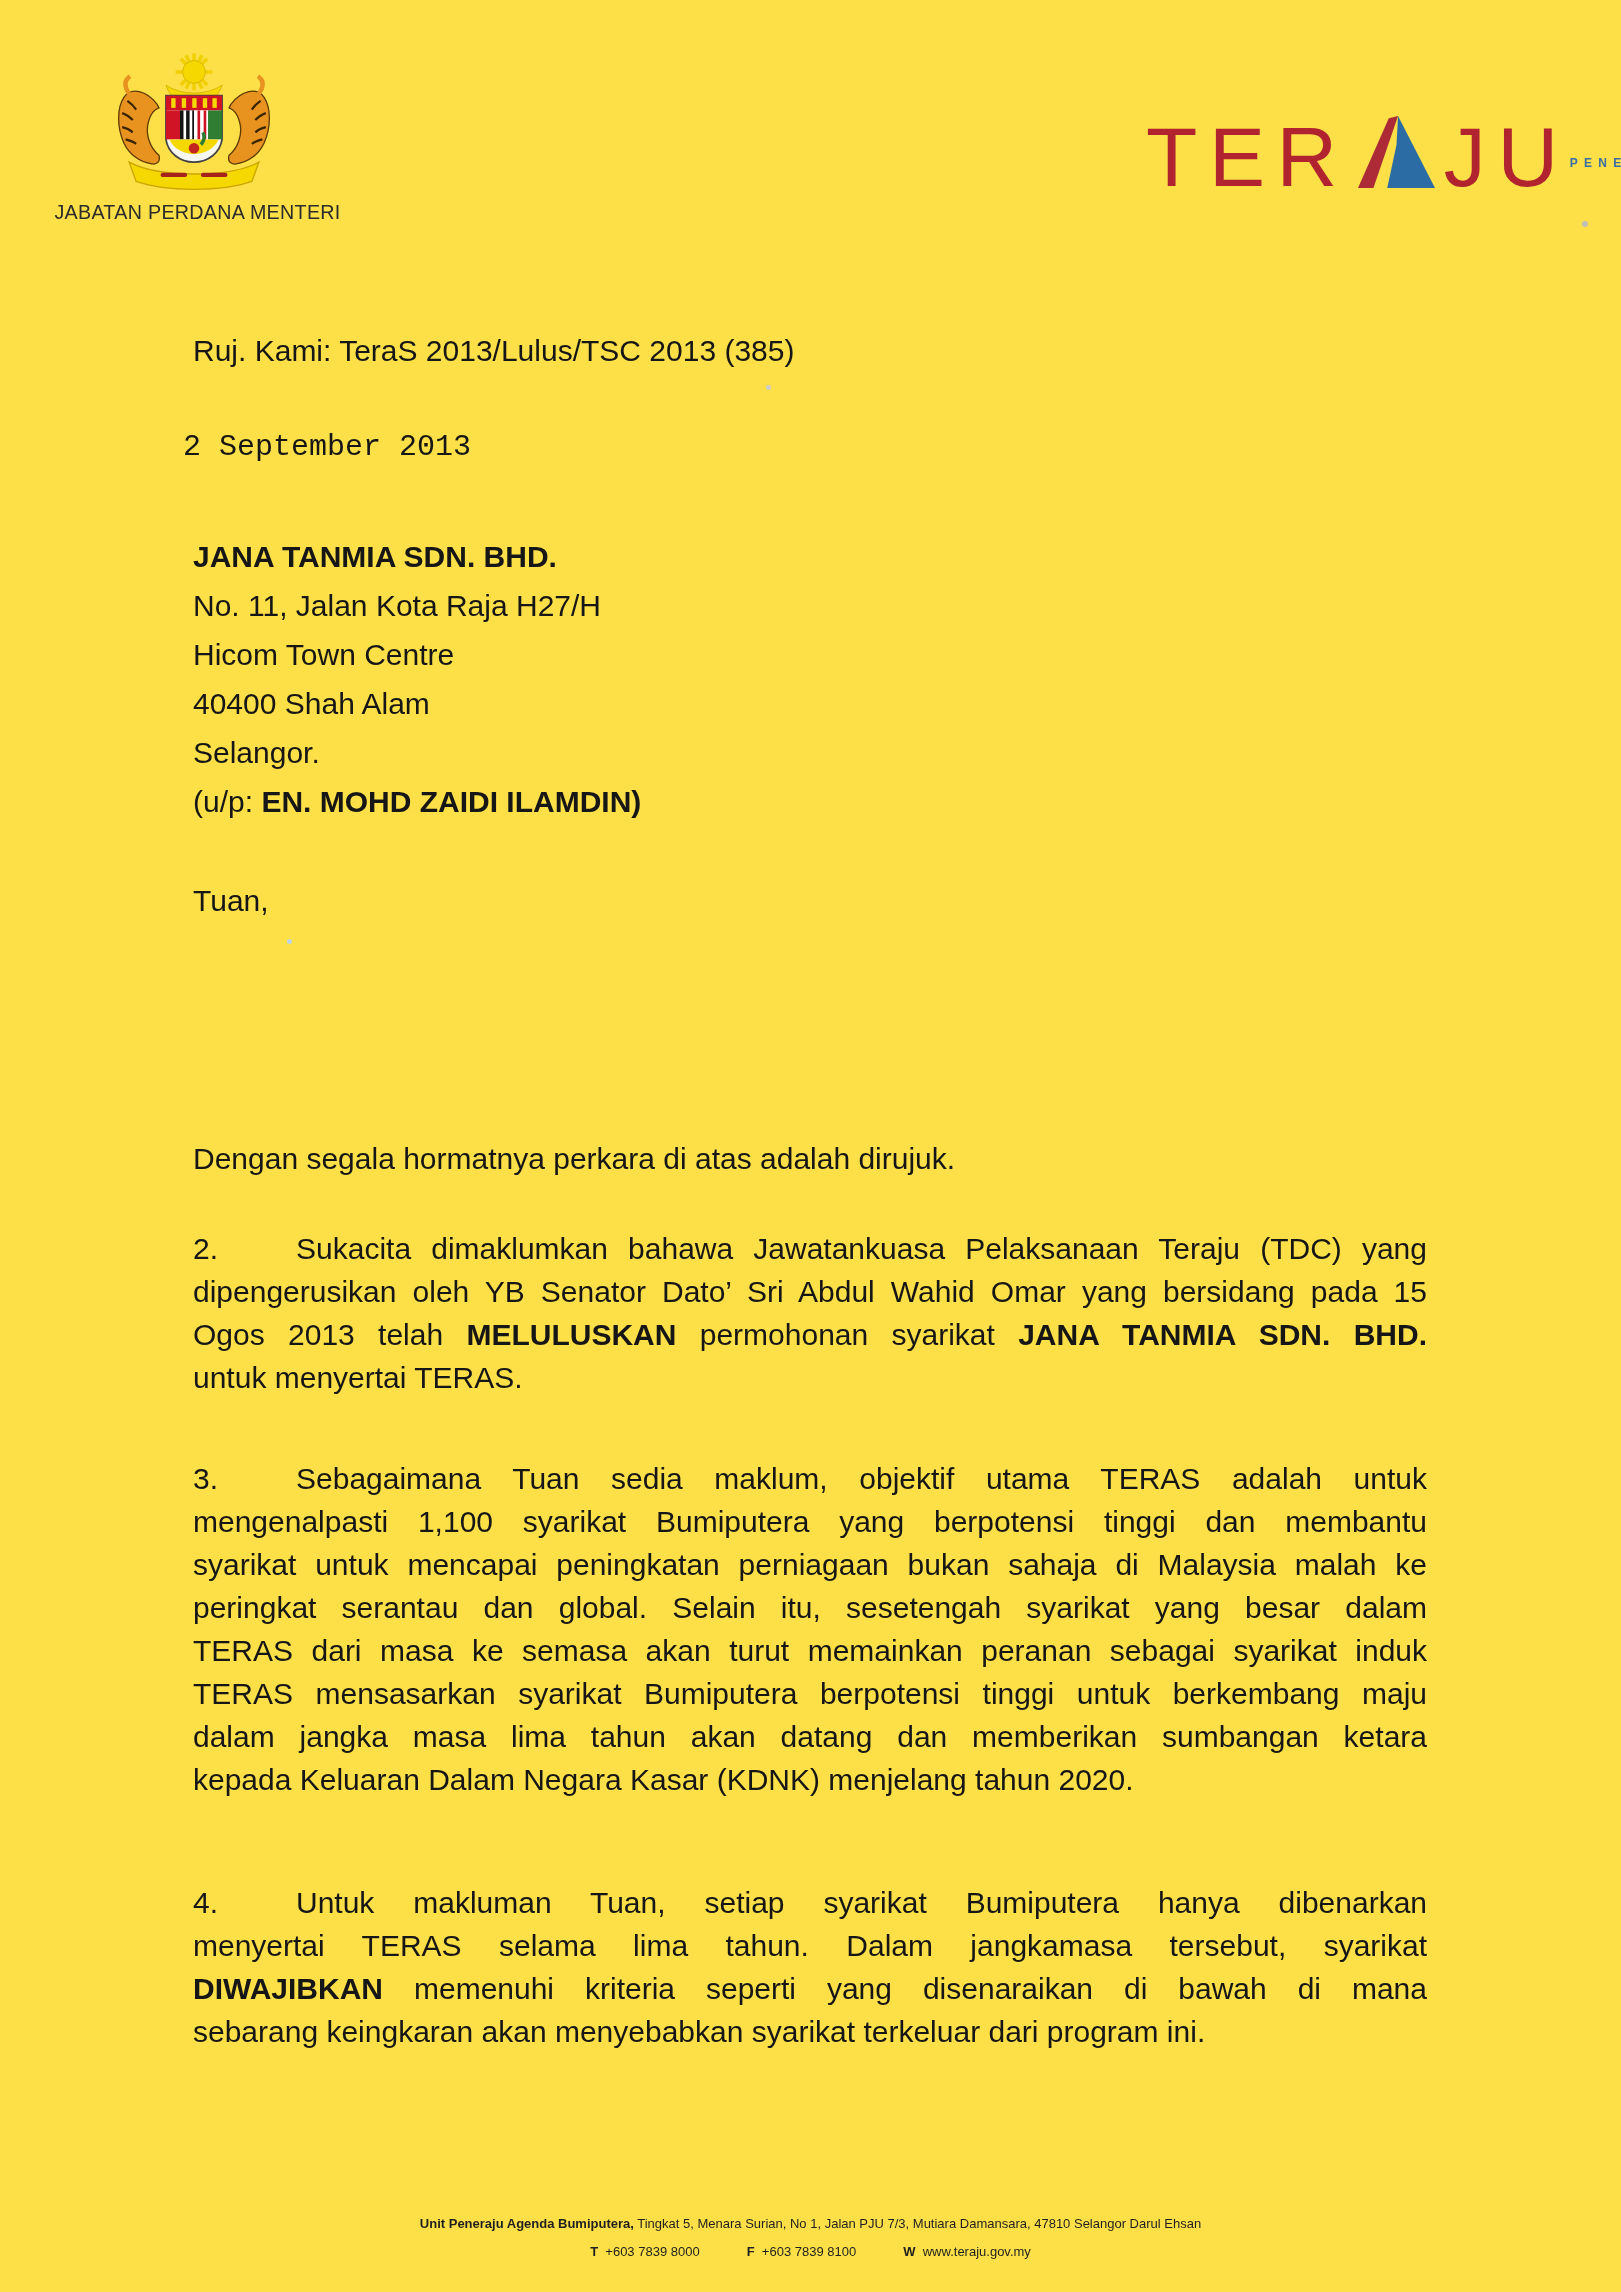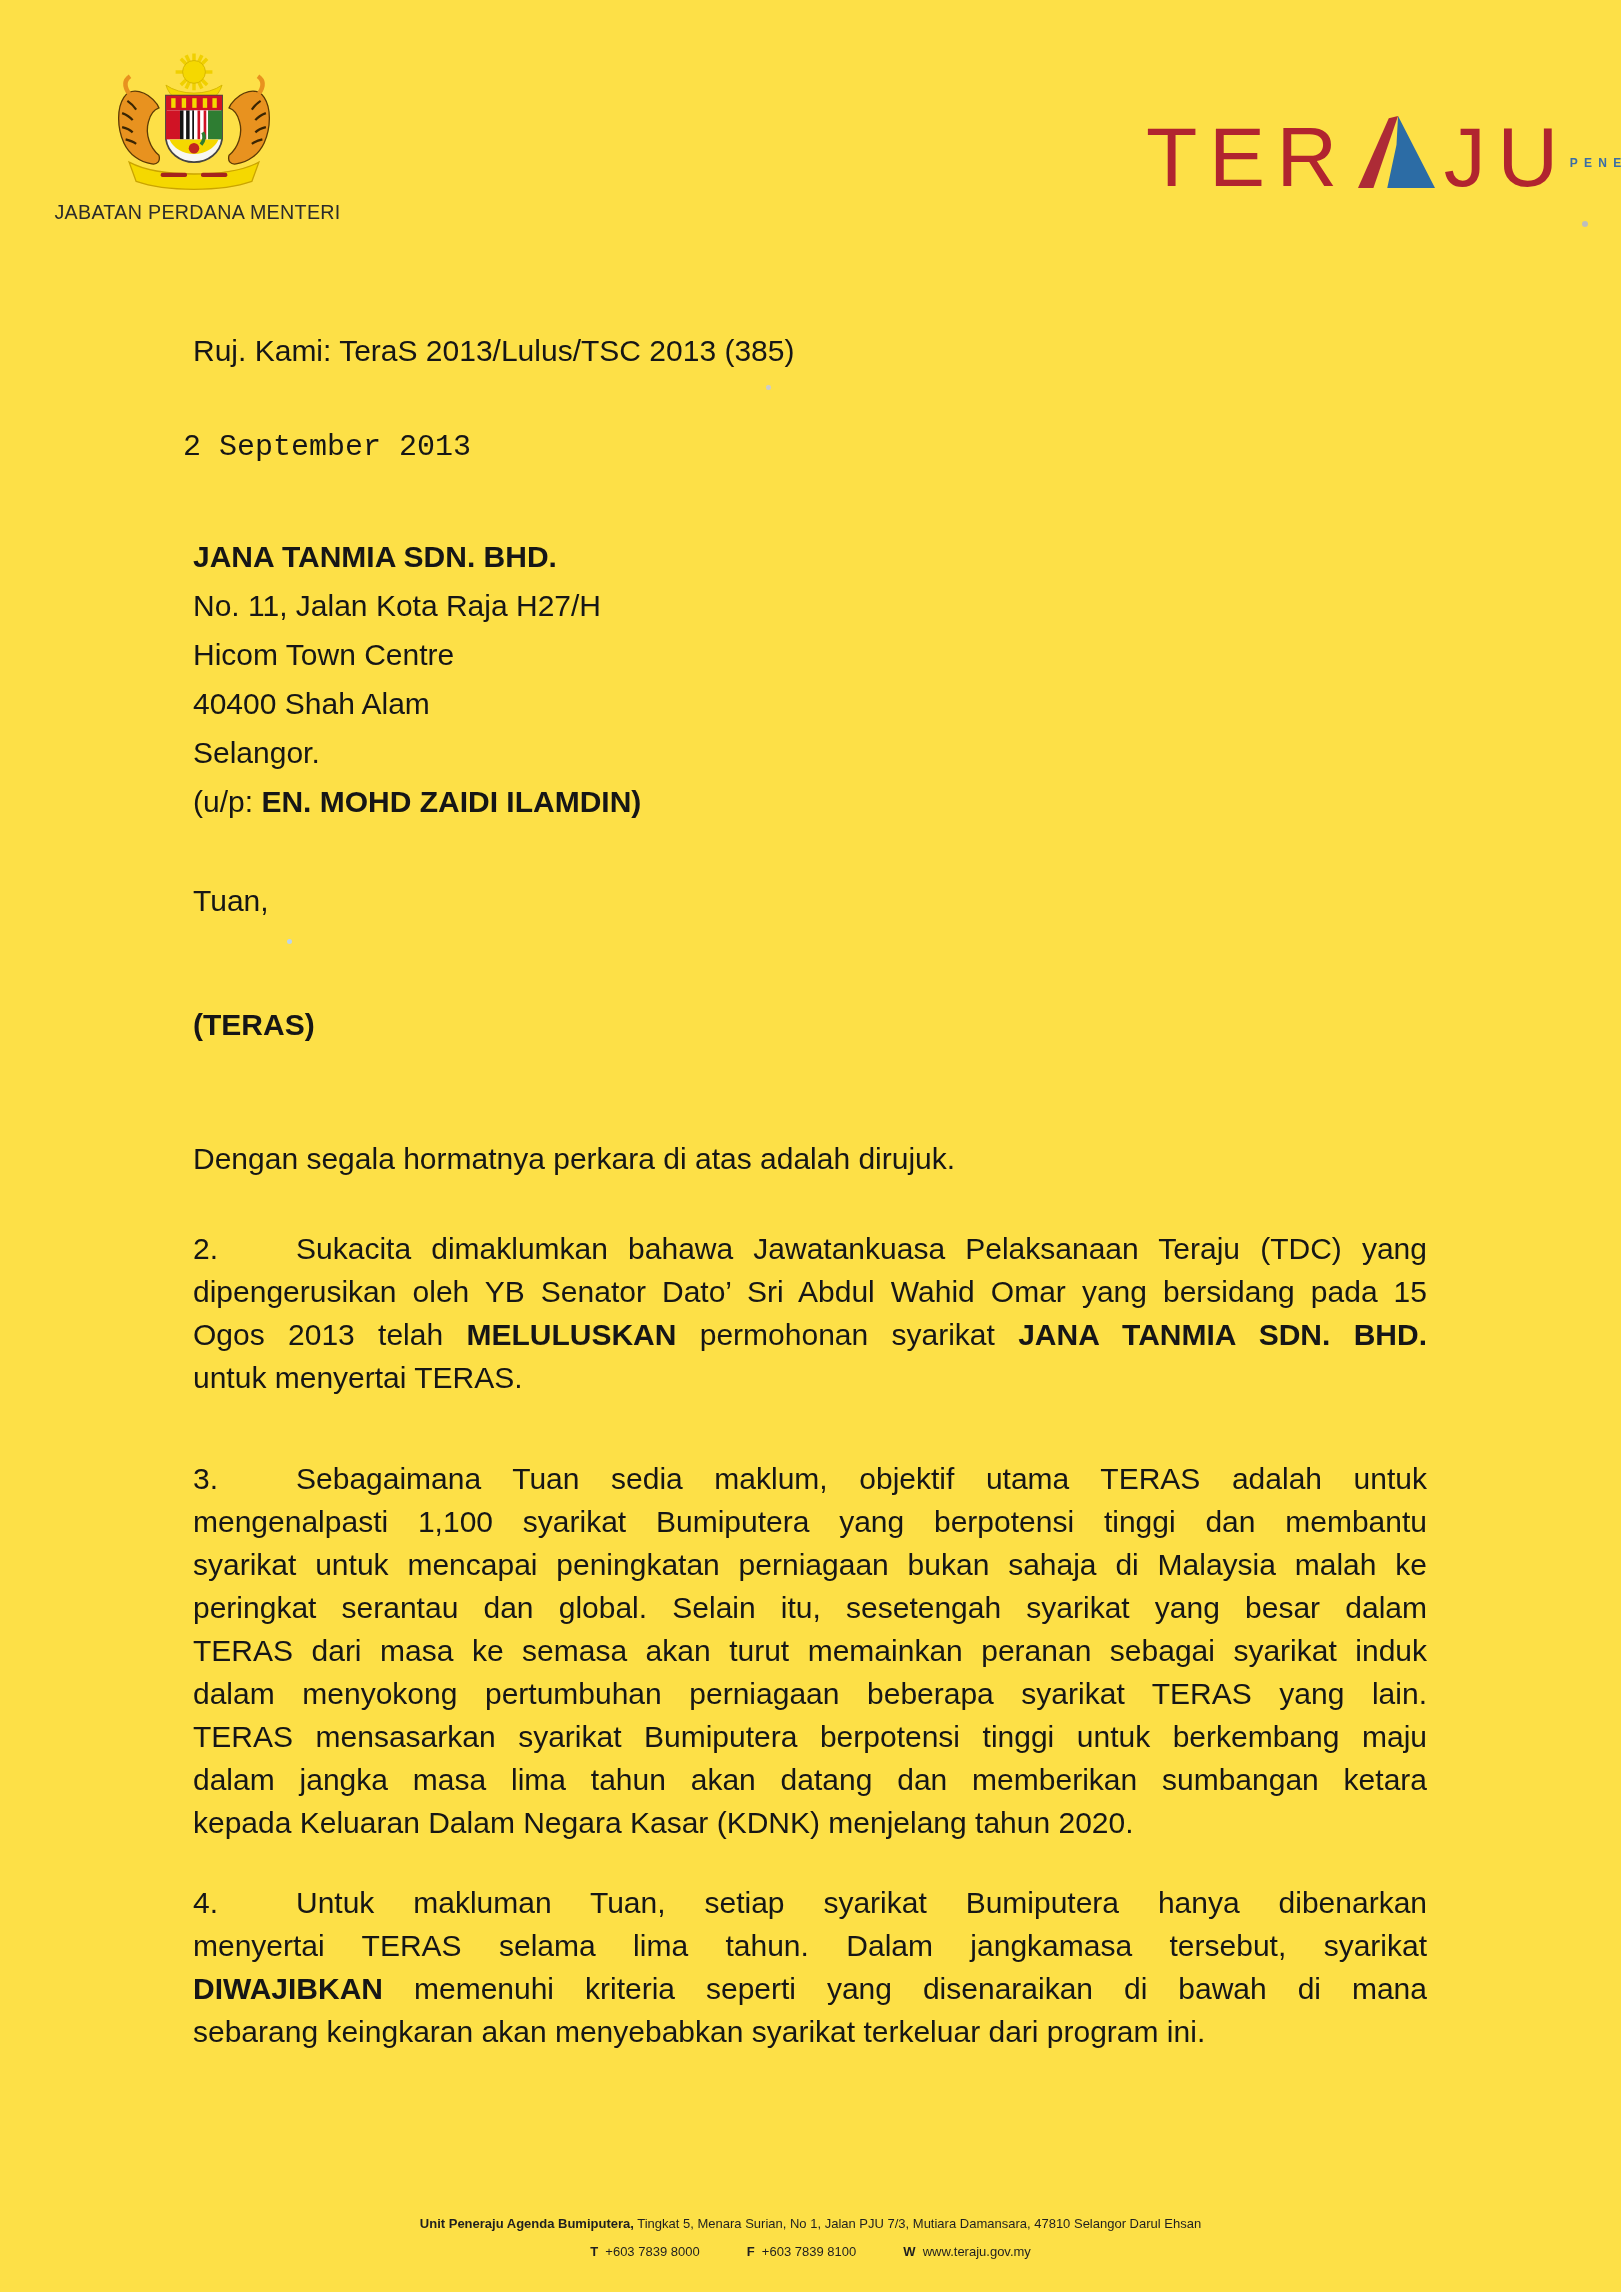--- a/index.html
+++ b/index.html
@@ -140,39 +140,37 @@
       <div class="tline"><span>No. 11, Jalan Kota Raja H27/H</span></div>
       <div class="tline"><span>Hicom Town Centre</span></div>
       <div class="tline"><span>40400 Shah Alam</span></div>
       <div class="tline"><span>Selangor.</span></div>
       <div class="tline"><span>(u/p: </span><span class="b">EN. MOHD ZAIDI ILAMDIN)</span></div>
     </div>
 
   <div class="abs doc-text salutation">Tuan,</div>
 
   <div class="abs doc-text subject">
-      <div class="tline"><span>(TERAS)</span></div>
     </div>
 
   <div class="abs doc-text para p1">
       <div class="tline"><span>Dengan segala hormatnya perkara di atas adalah dirujuk.</span></div>
     </div>
   <div class="abs doc-text para p2">
       <div class="tline just"><span class="num">2.</span><span>Sukacita dimaklumkan bahawa Jawatankuasa Pelaksanaan Teraju (TDC) yang</span></div>
       <div class="tline just"><span>dipengerusikan oleh YB Senator Dato’ Sri Abdul Wahid Omar yang bersidang pada 15</span></div>
       <div class="tline just"><span>Ogos 2013 telah </span><span class="b">MELULUSKAN</span><span> permohonan syarikat </span><span class="b">JANA TANMIA SDN. BHD.</span></div>
       <div class="tline"><span>untuk menyertai TERAS.</span></div>
     </div>
   <div class="abs doc-text para p3">
       <div class="tline just"><span class="num">3.</span><span>Sebagaimana Tuan sedia maklum, objektif utama TERAS adalah untuk</span></div>
       <div class="tline just"><span>mengenalpasti 1,100 syarikat Bumiputera yang berpotensi tinggi dan membantu</span></div>
       <div class="tline just"><span>syarikat untuk mencapai peningkatan perniagaan bukan sahaja di Malaysia malah ke</span></div>
       <div class="tline just"><span>peringkat serantau dan global. Selain itu, sesetengah syarikat yang besar dalam</span></div>
       <div class="tline just"><span>TERAS dari masa ke semasa akan turut memainkan peranan sebagai syarikat induk</span></div>
-      <div class="tline just"><span>dalam menyokong pertumbuhan perniagaan beberapa syarikat TERAS yang lain.</span></div>
       <div class="tline just"><span>TERAS mensasarkan syarikat Bumiputera berpotensi tinggi untuk berkembang maju</span></div>
       <div class="tline just"><span>dalam jangka masa lima tahun akan datang dan memberikan sumbangan ketara</span></div>
       <div class="tline"><span>kepada Keluaran Dalam Negara Kasar (KDNK) menjelang tahun 2020.</span></div>
     </div>
   <div class="abs doc-text para p4">
       <div class="tline just"><span class="num">4.</span><span>Untuk makluman Tuan, setiap syarikat Bumiputera hanya dibenarkan</span></div>
       <div class="tline just"><span>menyertai TERAS selama lima tahun. Dalam jangkamasa tersebut, syarikat</span></div>
       <div class="tline just"><span class="b">DIWAJIBKAN</span><span> memenuhi kriteria seperti yang disenaraikan di bawah di mana</span></div>
       <div class="tline"><span>sebarang keingkaran akan menyebabkan syarikat terkeluar dari program ini.</span></div>
     </div>

